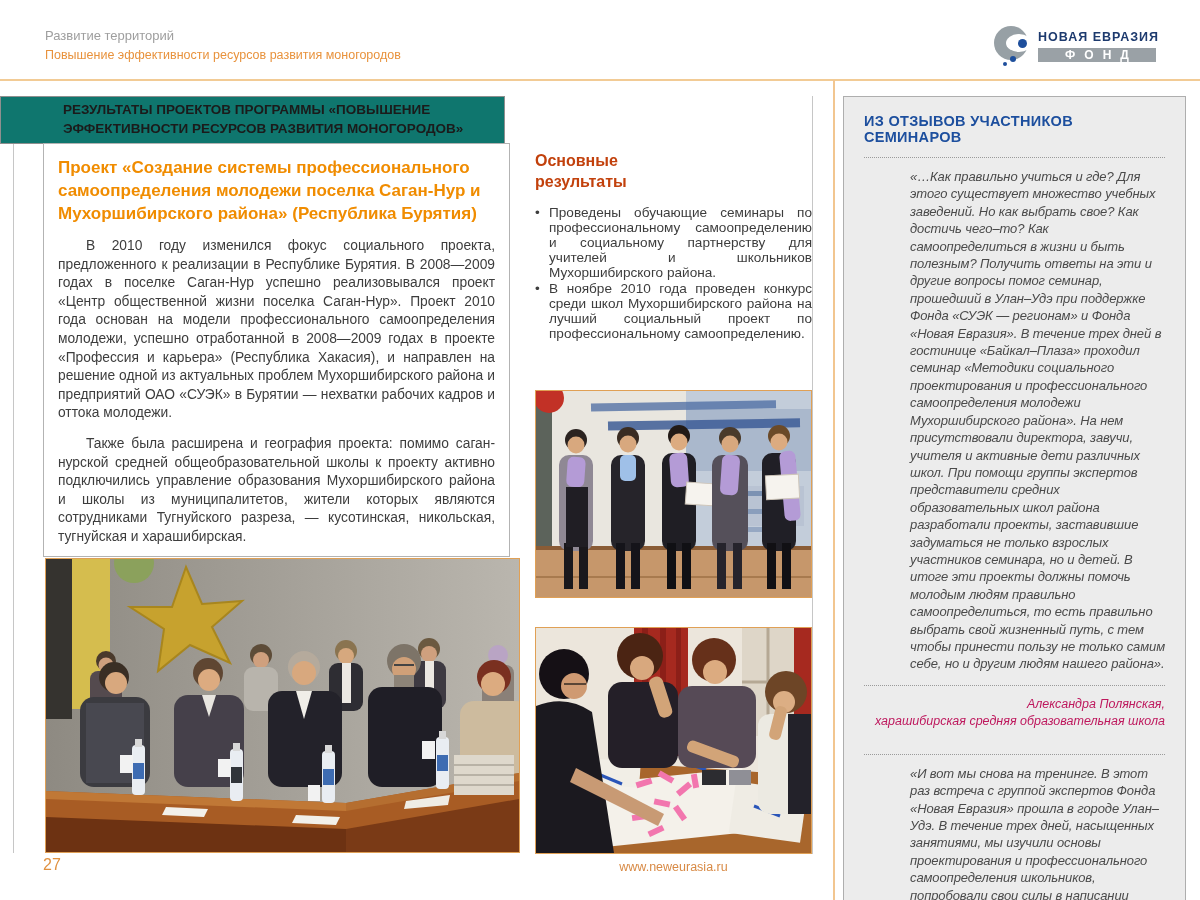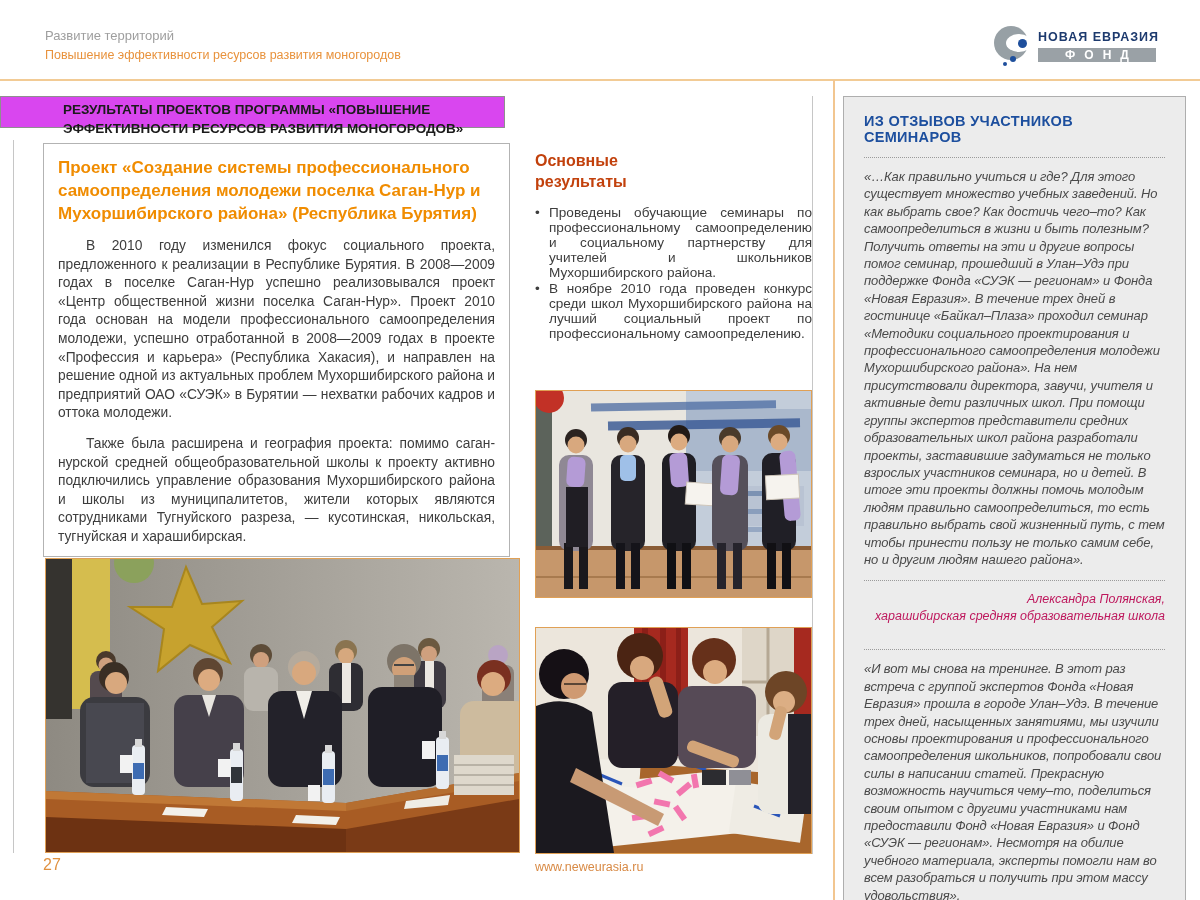--- a/index.html
+++ b/index.html
@@ -21,21 +21,21 @@
   .logo-ball { position:absolute; left:0; top:0; width:34px; height:34px; border-radius:50%; background:#97a0a5; }
   .logo-swoosh { position:absolute; left:12px; top:8px; width:26px; height:18px; border-radius:50%; background:#ffffff; }
   .logo-dot-b1 { position:absolute; left:24px; top:13px; width:9px; height:9px; border-radius:50%; background:#1e4f9c; }
   .logo-dot-b2 { position:absolute; left:16px; top:30px; width:6px; height:6px; border-radius:50%; background:#1e4f9c; }
   .logo-dot-b3 { position:absolute; left:9px; top:36px; width:4px; height:4px; border-radius:50%; background:#1e4f9c; }
   .logo-title { position:absolute; left:50px; top:6px; width:120px; font-size:12.5px; font-weight:bold; letter-spacing:1px; color:#1d3a6e; white-space:nowrap; }
   .logo-band { position:absolute; left:50px; top:24px; width:118px; height:14px; background:#9aa1a6; color:#ffffff; font-size:12px; font-weight:bold; letter-spacing:9px; text-align:center; line-height:14px; padding-left:9px; }
 
   
   .results-header-box {
-    left:0; top:96px; width:505px; height:32px; background:#d946ef;
+    left:0; top:96px; width:505px; height:48px; background:#0f766e;
     border:1px solid #8f8f8f; padding:3px 12px 0 62px;
     font-size:13.5px; font-weight:bold; line-height:19px; color:#1b1b1b;
   }
 
   
   .vline-left  { left:13px;  top:140px; width:1px; height:713px; background:#c6c6c6; }
   .vline-mid   { left:812px; top:96px;  width:1px; height:758px; background:#c6c6c6; }
   .vline-orange{ left:833px; top:80px;  width:2px; height:820px; background:#f2c690; }
 
   
@@ -55,27 +55,27 @@
   .photo { border:1px solid #e0a055; background:#ddd; overflow:hidden; }
   .photo-mid-top  { left:535px; top:390px; width:277px; height:208px; }
   .photo-left-big { left:45px;  top:558px; width:475px; height:295px; }
   .photo-mid-bot  { left:535px; top:627px; width:277px; height:227px; }
   .photo svg { display:block; width:100%; height:100%; }
 
   
   .panel { left:843px; top:96px; width:343px; height:830px; background:#ececec; border:1px solid #aeaeae; padding:16px 20px 0 20px; }
   .panel-title { font-size:14.5px; font-weight:bold; color:#1d4f9e; letter-spacing:.3px; }
   .dotted { border:none; border-top:1px dotted #9a9a9a; margin:12px 0 10px 0; }
-  .quote { font-style:italic; font-size:13px; line-height:17.4px; color:#4a4a4a; letter-spacing:-.1px; }
+  .quote { font-style:italic; font-size:13px; line-height:17.4px; color:#4a4a4a; letter-spacing:-.1px;margin-left:46px; }
   .attr { font-style:italic; font-size:12.5px; line-height:17px; color:#be185d; text-align:right; }
 
   
   .page-num { left:43px; top:856px; font-size:16px; color:#e09140; }
   .report-title { left:86px; top:912px; font-size:17px; color:#15803d; }
-  .site-url { left:535px; top:860px; width:277px; text-align:left; font-size:12.5px; color:#d88a45; }
+  .site-url { left:535px; top:860px; width:277px; text-align:center; font-size:12.5px; color:#d88a45; }
 </style>
 </head>
 <body>
 
 <div class="abs crumb-section">Развитие территорий</div>
 <div class="abs crumb-program">Повышение эффективности ресурсов развития моногородов</div>
 
 <div class="abs logo">
   <div class="logo-mark">
     <div class="logo-ball"></div>

